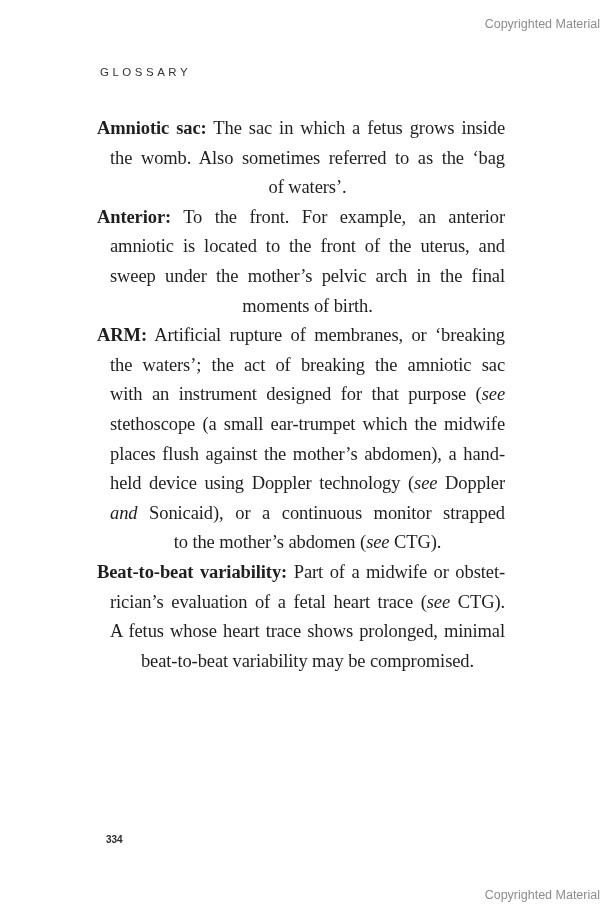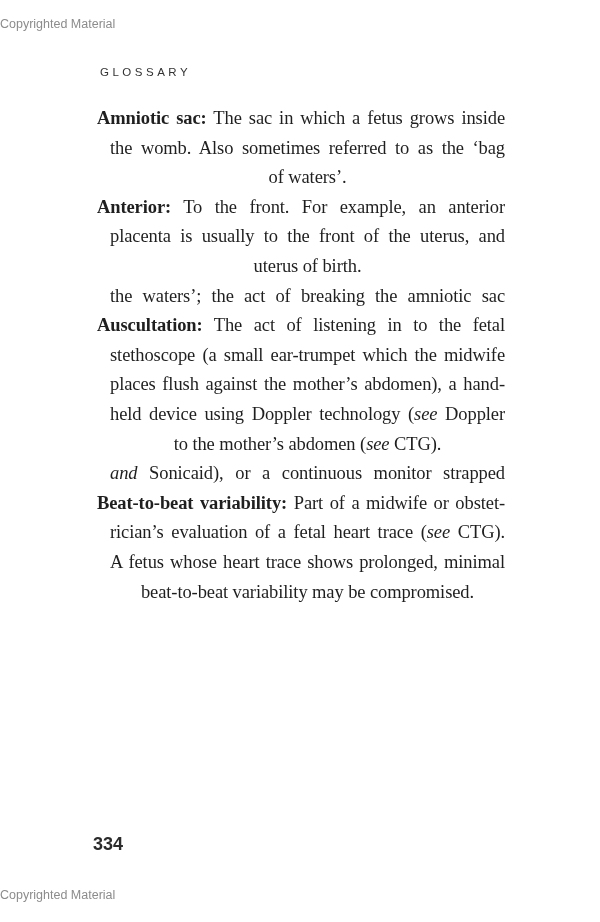--- a/index.html
+++ b/index.html
@@ -9,82 +9,84 @@
     overflow: hidden;
     position: relative;
     font-family: "Liberation Serif", "DejaVu Serif", serif;
   }
   .page {
     position: absolute; inset: 0;
     background: var(--paper, #ffffff);
   }
   .watermark {
     position: absolute; left: 0; width: 100%;
-    text-align: left;
+    text-align: right;
     font-family: "Liberation Sans", "DejaVu Sans", sans-serif;
     font-size: 12.5px;
     color: var(--watermark, #8c8c8c);
   }
   .watermark.top { top: 17px; }
   .watermark.bottom { top: 888px; }
   .running-head {
     position: absolute; left: 100px; top: 66px;
     font-family: "Liberation Sans", "DejaVu Sans", sans-serif;
     font-size: 11.5px;
     letter-spacing: 3.5px;
     color: var(--head, #333333);
   }
   .body-text {
-    position: absolute; left: 97px; top: 104px; width: 408px;
+    position: absolute; left: 97px; top: 114px; width: 408px;
     font-size: 18.5px;
     line-height: 29.6px;
     letter-spacing: -0.1px;
     color: var(--ink, #1f1f1f);
   }
   .line { text-align: justify; text-align-last: justify; }
   .line.end { text-align: center; text-align-last: auto; }
   .line.indent { margin-left: 13px; }
   .term { font-weight: bold; }
   .it { font-style: italic; }
   .page-number {
-    position: absolute; left: 93px; top: 834px;
+    position: absolute; left: 106px; top: 834px;
     font-family: "Liberation Sans", "DejaVu Sans", sans-serif;
-    font-size: 18px; font-weight: bold;
+    font-size: 10px; font-weight: bold;
     color: var(--folio, #2b2b2b);
   }
 </style>
 </head>
 <body>
 
 <div class="page">
   <div class="watermark top">Copyrighted Material</div>
 
   <div class="running-head">GLOSSARY</div>
 
   <div class="body-text">
       <div>
         <div class="line"><span class="term">Amniotic sac:</span><span> The sac in which a fetus grows inside</span></div>
         <div class="line indent"><span>the womb. Also sometimes referred to as the ‘bag</span></div>
         <div class="line indent end"><span>of waters’.</span></div>
       </div>
       <div>
         <div class="line"><span class="term">Anterior:</span><span> To the front. For example, an anterior</span></div>
-        <div class="line indent"><span>placenta is usually to the front of the uterus, and</span></div>
-        <div class="line indent end"><span>uterus of birth.</span></div>
+        <div class="line indent"><span>amniotic is located to the front of the uterus, and</span></div>
+        <div class="line indent"><span>sweep under the mother’s pelvic arch in the final</span></div>
+        <div class="line indent end"><span>moments of birth.</span></div>
       </div>
       <div>
+        <div class="line"><span class="term">ARM:</span><span> Artificial rupture of membranes, or ‘breaking</span></div>
         <div class="line indent"><span>the waters’; the act of breaking the amniotic sac</span></div>
+        <div class="line indent"><span>with an instrument designed for that purpose (</span><span class="it">see</span></div>
       </div>
       <div>
-        <div class="line"><span class="term">Auscultation:</span><span> The act of listening in to the fetal</span></div>
         <div class="line indent"><span>stethoscope (a small ear-trumpet which the midwife</span></div>
         <div class="line indent"><span>places flush against the mother’s abdomen), a hand-</span></div>
         <div class="line indent"><span>held device using Doppler technology (</span><span class="it">see</span><span> Doppler</span></div>
+        <div class="line indent"><span class="it">and</span><span> Sonicaid), or a continuous monitor strapped</span></div>
         <div class="line indent end"><span>to the mother’s abdomen (</span><span class="it">see</span><span> CTG).</span></div>
-        <div class="line indent"><span class="it">and</span><span> Sonicaid), or a continuous monitor strapped</span></div>
       </div>
       <div>
         <div class="line"><span class="term">Beat-to-beat variability:</span><span> Part of a midwife or obstet-</span></div>
         <div class="line indent"><span>rician’s evaluation of a fetal heart trace (</span><span class="it">see</span><span> CTG).</span></div>
         <div class="line indent"><span>A fetus whose heart trace shows prolonged, minimal</span></div>
         <div class="line indent end"><span>beat-to-beat variability may be compromised.</span></div>
       </div>
     </div>
 
   <div class="page-number">334</div>

